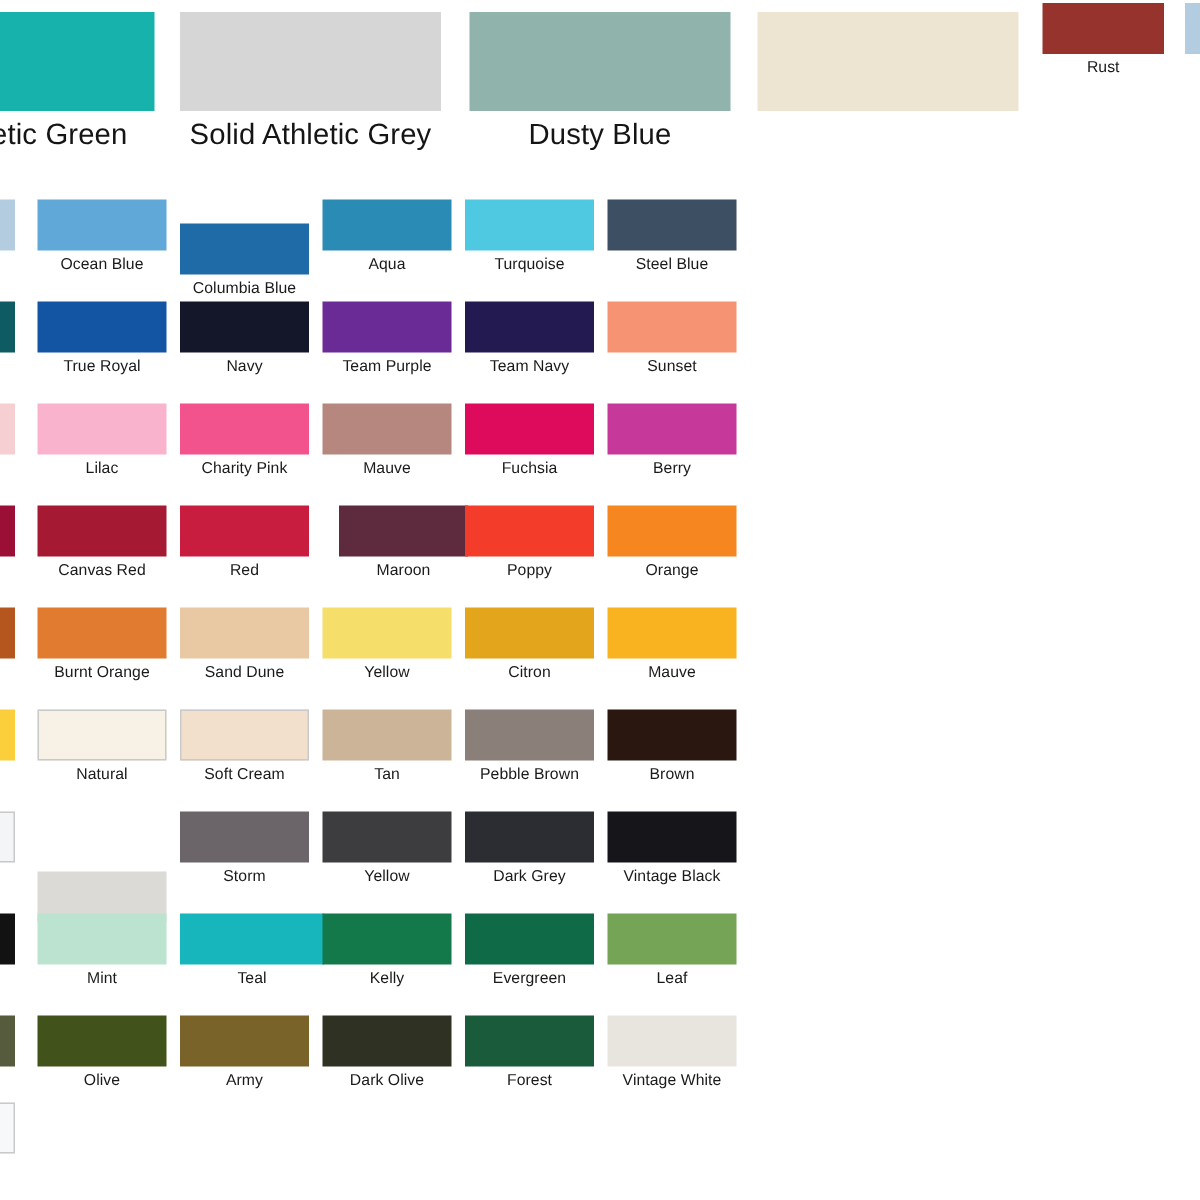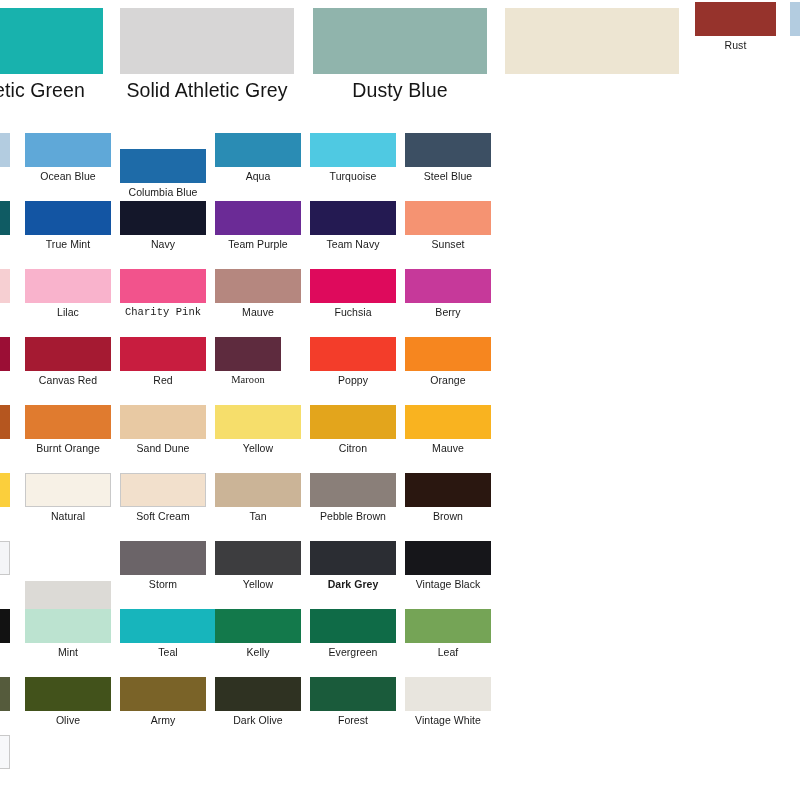--- a/index.html
+++ b/index.html
@@ -127,21 +127,21 @@
       </div>
       <div class="swatch" style="left: 405px; top: 133px; width: 86px; height: 52px;">
         <div class="swatch-chip" style="background: rgb(60, 79, 99); height: 34px;"></div>
         <div class="swatch-label">Steel Blue</div>
       </div>
       <div class="swatch clipped-left" style="left: -76px; top: 201px; width: 86px; height: 52px;">
         <div class="swatch-chip" style="background: rgb(15, 91, 99); height: 34px;"></div>
       </div>
       <div class="swatch" style="left: 25px; top: 201px; width: 86px; height: 52px;">
         <div class="swatch-chip" style="background: rgb(19, 85, 163); height: 34px;"></div>
-        <div class="swatch-label">True Mint</div>
+        <div class="swatch-label">True Royal</div>
       </div>
       <div class="swatch" style="left: 120px; top: 201px; width: 86px; height: 52px;">
         <div class="swatch-chip" style="background: rgb(20, 23, 42); height: 34px;"></div>
         <div class="swatch-label">Navy</div>
       </div>
       <div class="swatch" style="left: 215px; top: 201px; width: 86px; height: 52px;">
         <div class="swatch-chip" style="background: rgb(107, 43, 150); height: 34px;"></div>
         <div class="swatch-label">Team Purple</div>
       </div>
       <div class="swatch" style="left: 310px; top: 201px; width: 86px; height: 52px;">
@@ -152,21 +152,21 @@
         <div class="swatch-chip" style="background: rgb(245, 147, 114); height: 34px;"></div>
         <div class="swatch-label">Sunset</div>
       </div>
       <div class="swatch clipped-left" style="left: -76px; top: 269px; width: 86px; height: 52px;">
         <div class="swatch-chip" style="background: rgb(246, 207, 210); height: 34px;"></div>
       </div>
       <div class="swatch" style="left: 25px; top: 269px; width: 86px; height: 52px;">
         <div class="swatch-chip" style="background: rgb(249, 179, 204); height: 34px;"></div>
         <div class="swatch-label">Lilac</div>
       </div>
-      <div class="swatch" style="left: 120px; top: 269px; width: 86px; height: 52px; font-family: Liberation Mono, monospace;">
+      <div class="swatch" style="left: 120px; top: 269px; width: 86px; height: 52px;">
         <div class="swatch-chip" style="background: rgb(242, 83, 140); height: 34px;"></div>
         <div class="swatch-label">Charity Pink</div>
       </div>
       <div class="swatch" style="left: 215px; top: 269px; width: 86px; height: 52px;">
         <div class="swatch-chip" style="background: rgb(181, 135, 127); height: 34px;"></div>
         <div class="swatch-label">Mauve</div>
       </div>
       <div class="swatch" style="left: 310px; top: 269px; width: 86px; height: 52px;">
         <div class="swatch-chip" style="background: rgb(222, 10, 92); height: 34px;"></div>
         <div class="swatch-label">Fuchsia</div>
@@ -179,21 +179,21 @@
         <div class="swatch-chip" style="background: rgb(155, 14, 53); height: 34px;"></div>
       </div>
       <div class="swatch" style="left: 25px; top: 337px; width: 86px; height: 52px;">
         <div class="swatch-chip" style="background: rgb(165, 26, 50); height: 34px;"></div>
         <div class="swatch-label">Canvas Red</div>
       </div>
       <div class="swatch" style="left: 120px; top: 337px; width: 86px; height: 52px;">
         <div class="swatch-chip" style="background: rgb(200, 29, 63); height: 34px;"></div>
         <div class="swatch-label">Red</div>
       </div>
-      <div class="swatch" style="left: 215px; top: 337px; width: 66px; height: 52px; font-family: Liberation Serif, serif;">
+      <div class="swatch" style="left: 226px; top: 337px; width: 86px; height: 52px;">
         <div class="swatch-chip" style="background: rgb(94, 43, 62); height: 34px;"></div>
         <div class="swatch-label">Maroon</div>
       </div>
       <div class="swatch" style="left: 310px; top: 337px; width: 86px; height: 52px;">
         <div class="swatch-chip" style="background: rgb(243, 61, 42); height: 34px;"></div>
         <div class="swatch-label">Poppy</div>
       </div>
       <div class="swatch" style="left: 405px; top: 337px; width: 86px; height: 52px;">
         <div class="swatch-chip" style="background: rgb(246, 134, 31); height: 34px;"></div>
         <div class="swatch-label">Orange</div>
@@ -252,21 +252,21 @@
         <div class="swatch-label">Silver</div>
       </div>
       <div class="swatch" style="left: 120px; top: 541px; width: 86px; height: 52px;">
         <div class="swatch-chip" style="background: rgb(107, 100, 104); height: 34px;"></div>
         <div class="swatch-label">Storm</div>
       </div>
       <div class="swatch" style="left: 215px; top: 541px; width: 86px; height: 52px;">
         <div class="swatch-chip" style="background: rgb(61, 61, 63); height: 34px;"></div>
         <div class="swatch-label">Yellow</div>
       </div>
-      <div class="swatch" style="left: 310px; top: 541px; width: 86px; height: 52px; font-weight: bold;">
+      <div class="swatch" style="left: 310px; top: 541px; width: 86px; height: 52px;">
         <div class="swatch-chip" style="background: rgb(43, 45, 51); height: 34px;"></div>
         <div class="swatch-label">Dark Grey</div>
       </div>
       <div class="swatch" style="left: 405px; top: 541px; width: 86px; height: 52px;">
         <div class="swatch-chip" style="background: rgb(22, 22, 26); height: 34px;"></div>
         <div class="swatch-label">Vintage Black</div>
       </div>
       <div class="swatch clipped-left" style="left: -76px; top: 609px; width: 86px; height: 52px;">
         <div class="swatch-chip" style="background: rgb(18, 18, 18); height: 34px;"></div>
       </div>

